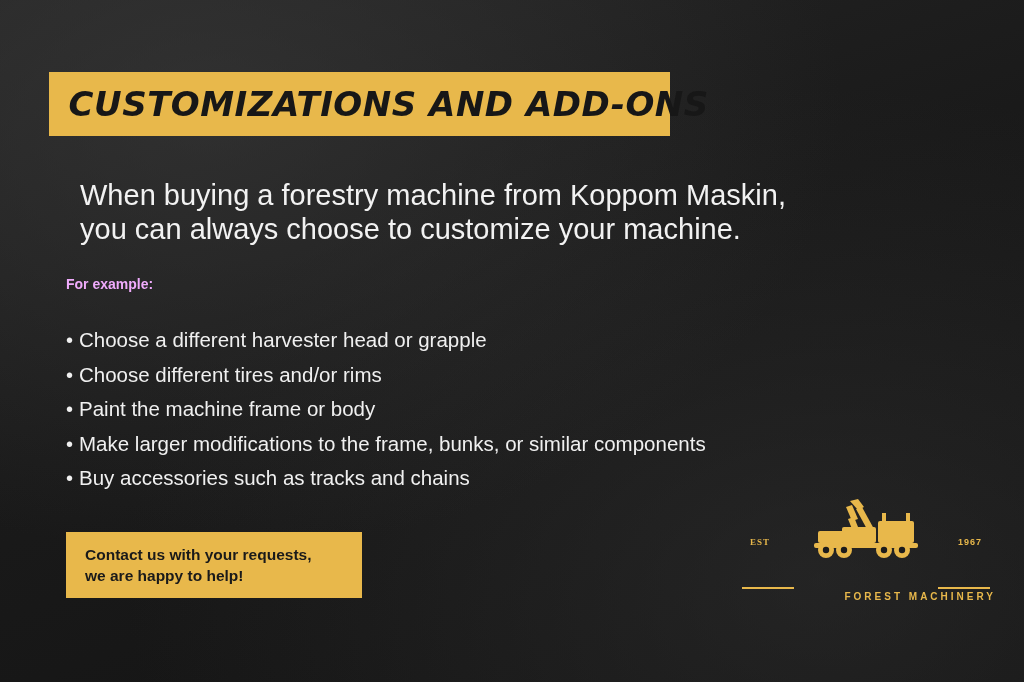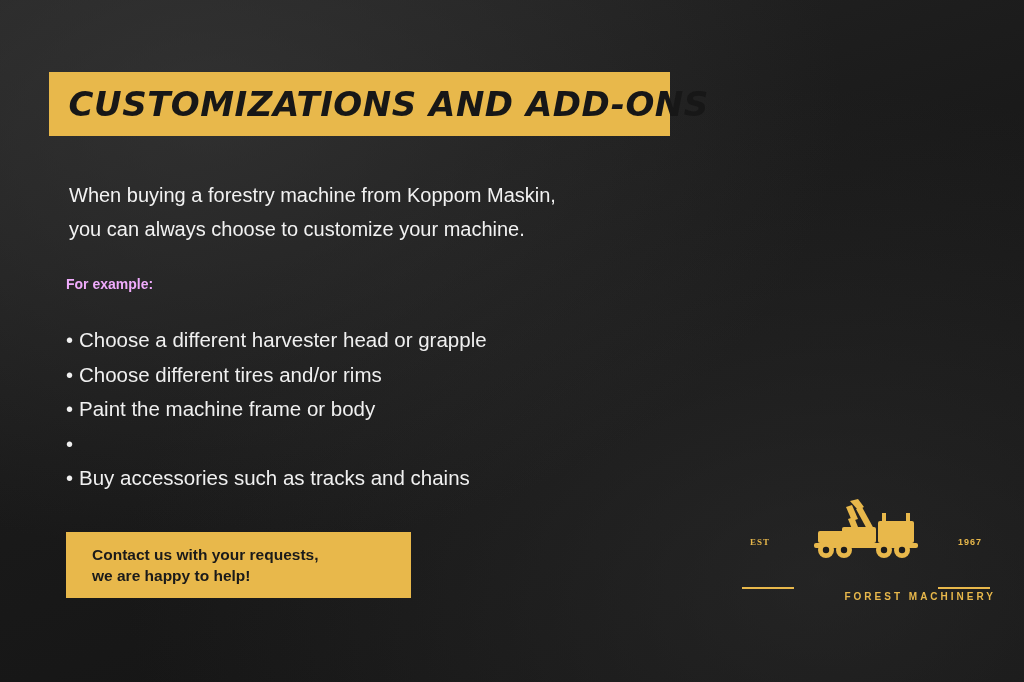--- a/index.html
+++ b/index.html
@@ -49,25 +49,25 @@
     color: #171717;
     padding-left: 19px;
     white-space: nowrap;
     transform: scaleX(1.03);
     transform-origin: left center;
   }
 
   
   .intro {
     position: absolute;
-    left: 69px;
+    left: 80px;
     top: 178px;
     width: 760px;
     color: #f2f2f2;
-    font-size: 20px;
+    font-size: 29px;
     line-height: 34px;
     font-weight: 400;
   }
   .intro div { white-space: nowrap; }
 
   
   .for-example {
     position: absolute;
     left: 66px;
     top: 276px;
@@ -97,27 +97,27 @@
     width: 13px;
     color: #f0f0f0;
     font-size: 20px;
   }
 
   
   .cta {
     position: absolute;
     left: 66px;
     top: 532px;
-    width: 345px;
+    width: 296px;
     height: 66px;
     background: #e8b84b;
     display: flex;
     flex-direction: column;
     justify-content: center;
-    padding-left: 26px;
+    padding-left: 19px;
   }
   .cta div {
     font-size: 15.5px;
     font-weight: 700;
     color: #1a1a1a;
     line-height: 21px;
     white-space: nowrap;
   }
 
   
@@ -206,20 +206,21 @@
       <li>
         <span class="dot">•</span>
         <span>Choose different tires and/or rims</span>
       </li>
       <li>
         <span class="dot">•</span>
         <span>Paint the machine frame or body</span>
       </li>
       <li>
         <span class="dot">•</span>
+        <span>Make larger modifications to the frame, bunks, or similar components</span>
       </li>
       <li>
         <span class="dot">•</span>
         <span>Buy accessories such as tracks and chains</span>
       </li>
     </ul>
 
     <div class="cta">
       <div>Contact us with your requests,</div>
       <div>we are happy to help!</div>

